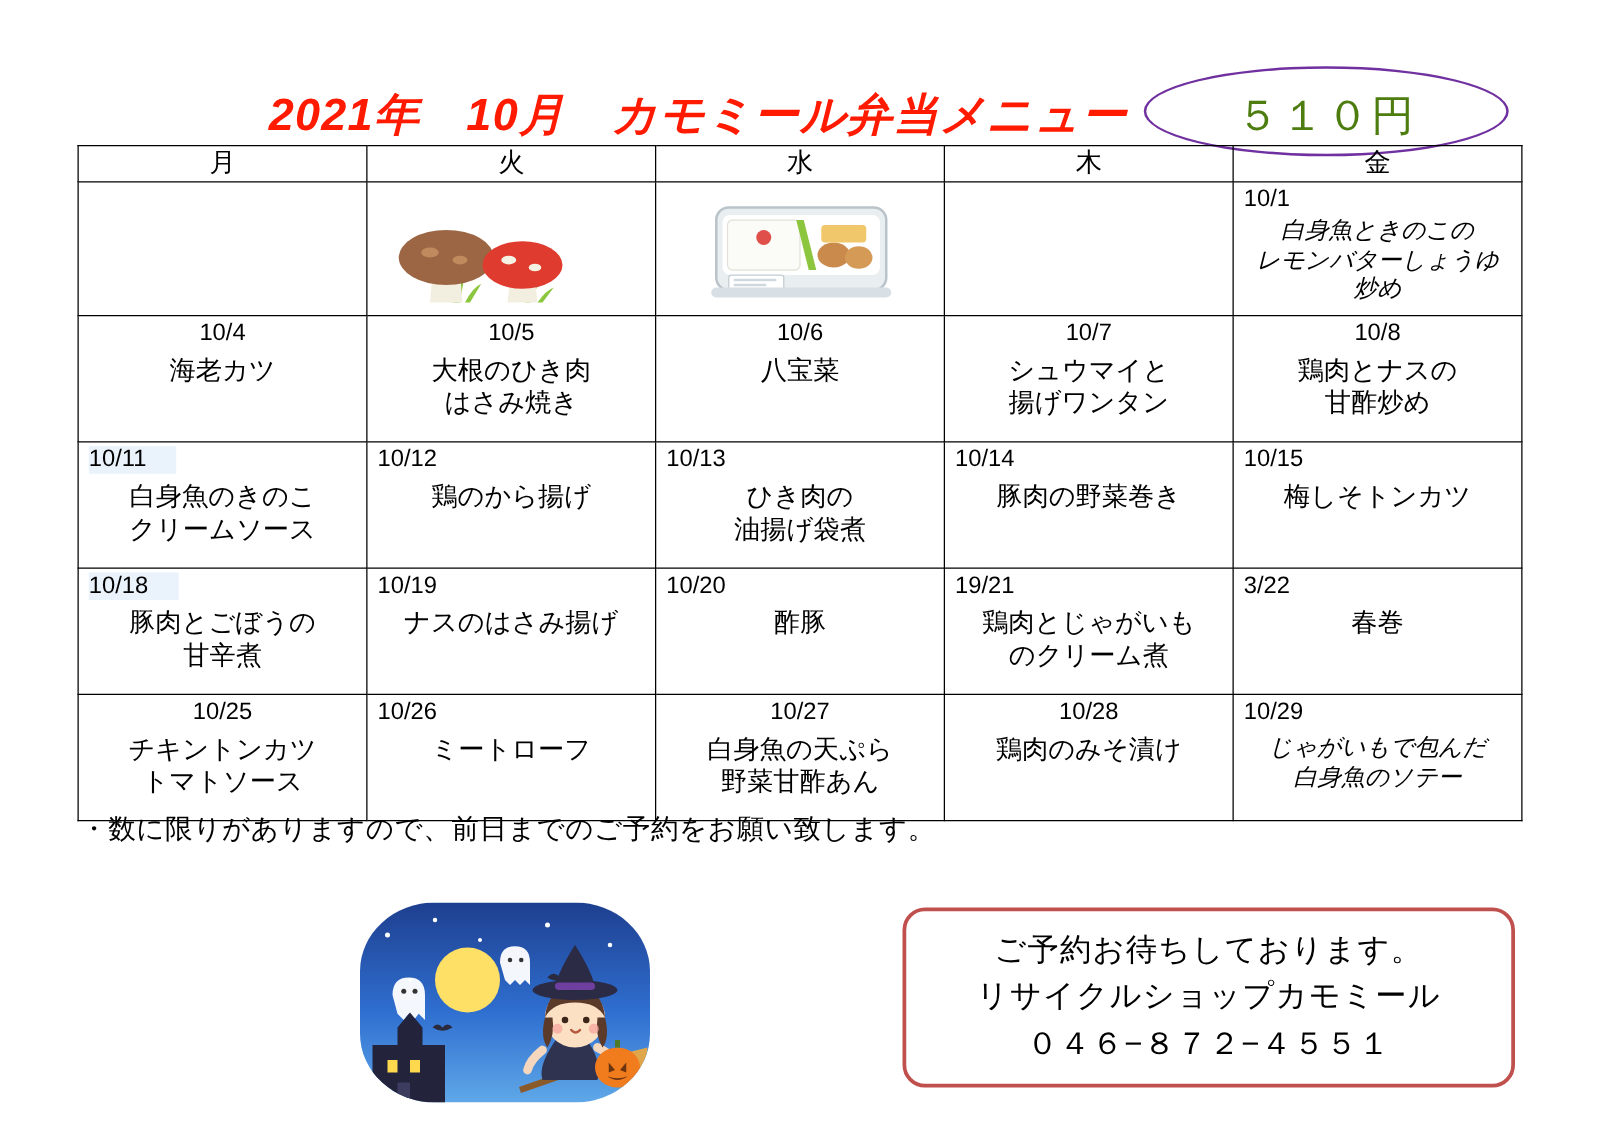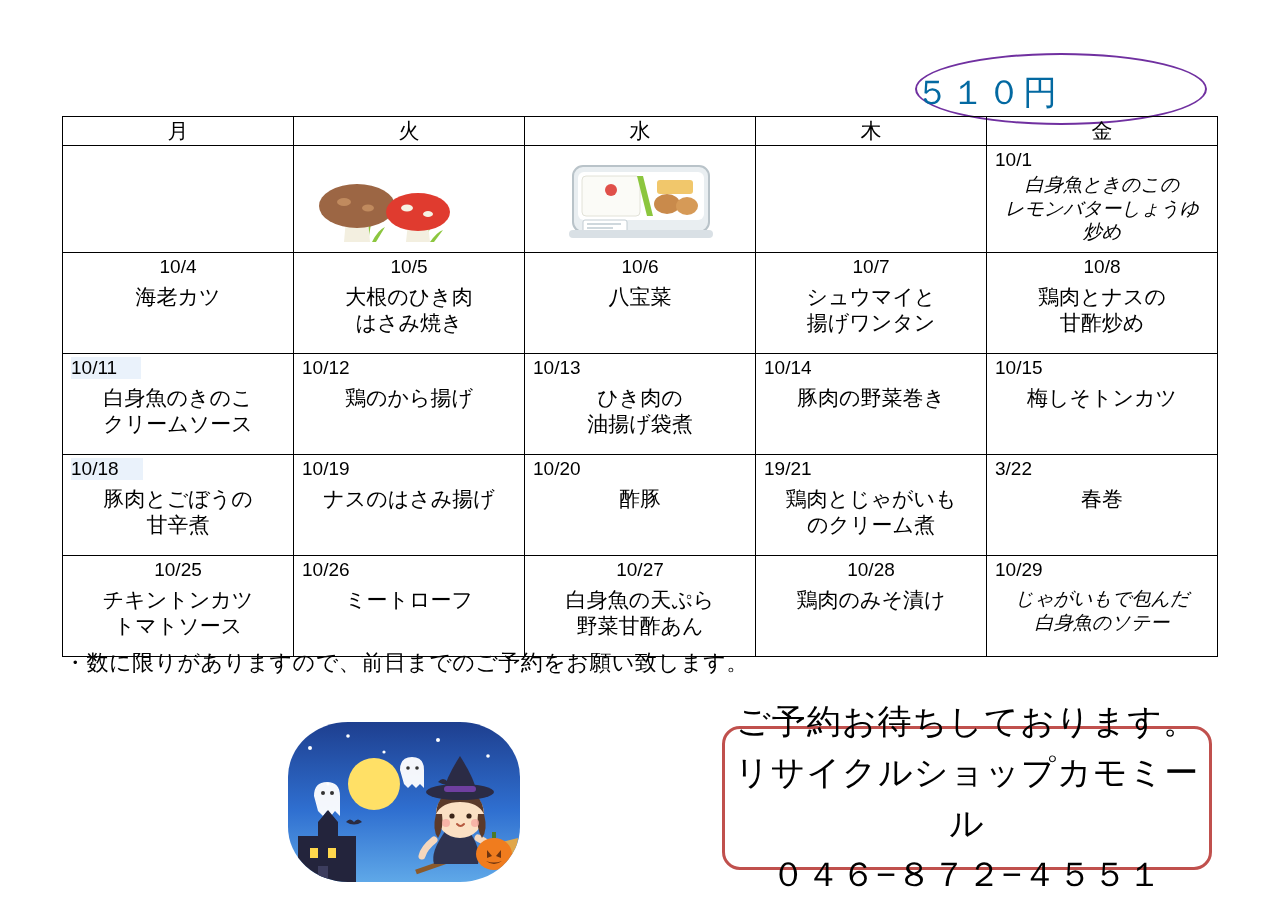--- a/index.html
+++ b/index.html
@@ -44,23 +44,23 @@
     height: 72px;
     border: 2px solid #7030a0;
     border-radius: 50%;
     box-sizing: border-box;
   }
   .price-text {
     position: absolute;
     left: 915px;
     top: 42px;
     width: 292px;
-    text-align: left;
+    text-align: center;
     font-size: 34px;
-    color: #0369a1;
+    color: #4d7c0f;
     letter-spacing: 2px;
   }
 
   
   .menu-table {
     position: absolute;
     left: 62px;
     top: 116px;
     width: 1156px;
     border-collapse: collapse;
@@ -157,30 +157,31 @@
     height: 144px;
     border: 3px solid #c0504d;
     border-radius: 18px;
     box-sizing: border-box;
     display: flex;
     flex-direction: column;
     align-items: center;
     justify-content: center;
   }
   .contact-line {
-    font-size: 34px;
+    font-size: 25px;
     line-height: 1.5;
     text-align: center;
     letter-spacing: 1px;
   }
 </style>
 </head>
 <body>
 
 <div class="header">
+  <div class="title">2021年　10月　カモミール弁当メニュー</div>
   <div class="price-ellipse"></div>
   <div class="price-text">５１０円</div>
 </div>
 
 <table class="menu-table">
   <colgroup>
       <col>
       <col>
       <col>
       <col>

